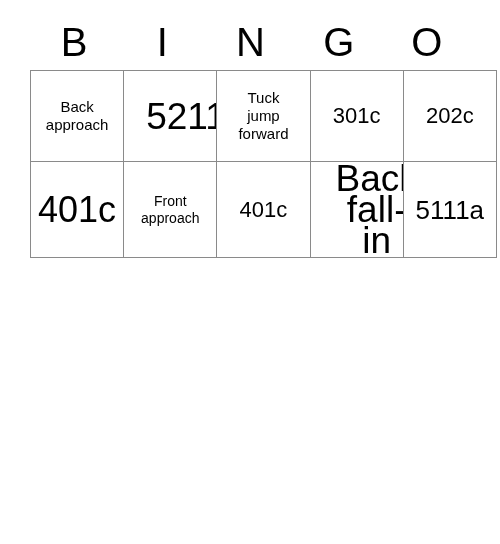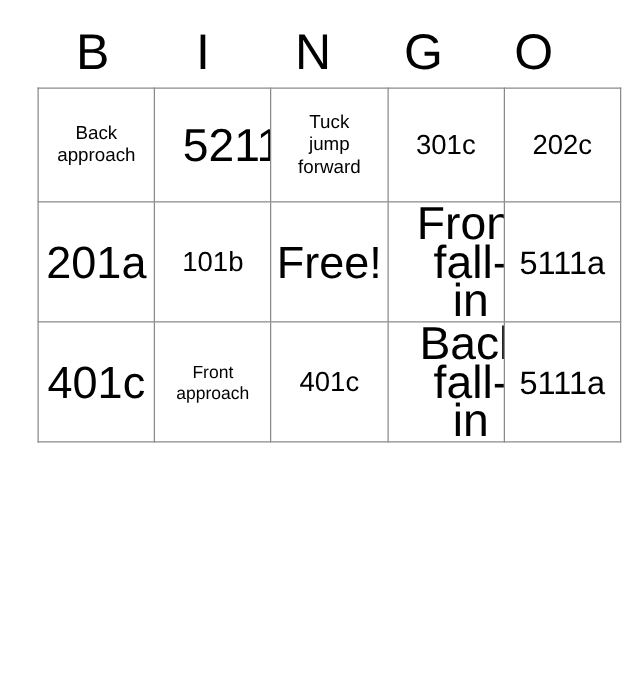--- a/index.html
+++ b/index.html
@@ -92,37 +92,20 @@
           </td>
         <td>
             <span class="cell-text sz-lg">301c</span>
           </td>
         <td>
             <span class="cell-text sz-lg">202c</span>
           </td>
       </tr>
       <tr>
         <td>
-            <span class="cell-text sz-xl">201a</span>
-          </td>
-        <td>
-            <span class="cell-text sz-lg">101b</span>
-          </td>
-        <td>
-            <span class="cell-text sz-xl">Free!</span>
-          </td>
-        <td>
-            <span class="cell-text sz-md">Front<br>fall-in</span>
-          </td>
-        <td>
-            <span class="cell-text sz-sm">5111a</span>
-          </td>
-      </tr>
-      <tr>
-        <td>
             <span class="cell-text sz-xl">401c</span>
           </td>
         <td>
             <span class="cell-text sz-xxs">Front<br>approach</span>
           </td>
         <td>
             <span class="cell-text sz-lg">401c</span>
           </td>
         <td>
             <span class="cell-text sz-md">Back<br>fall-in</span>

